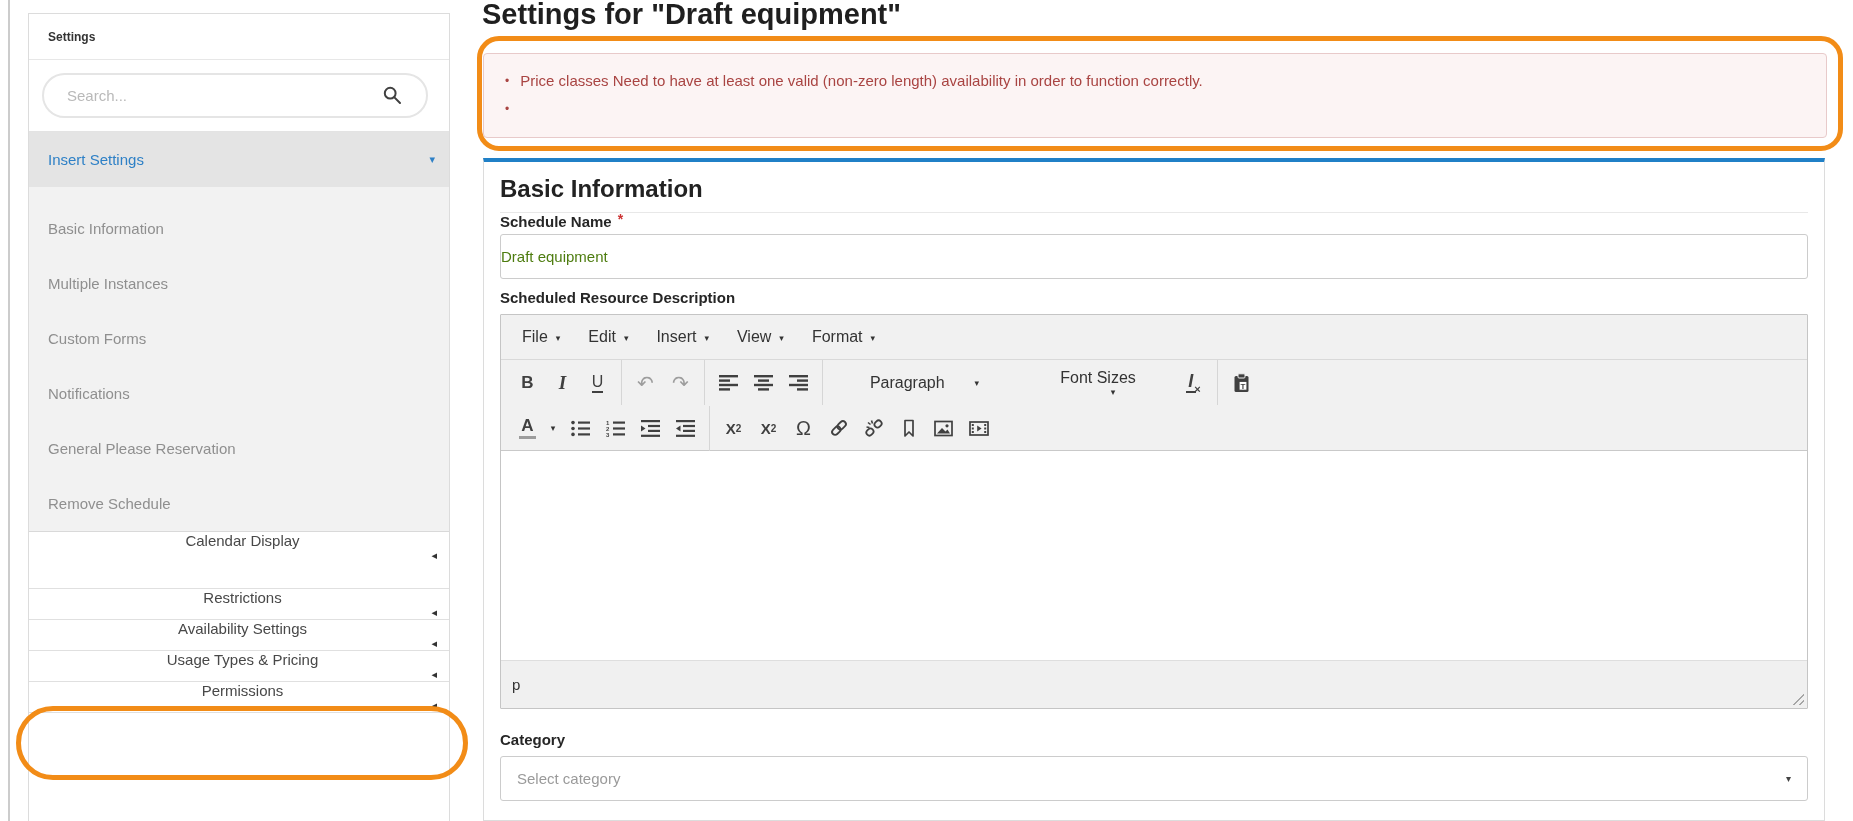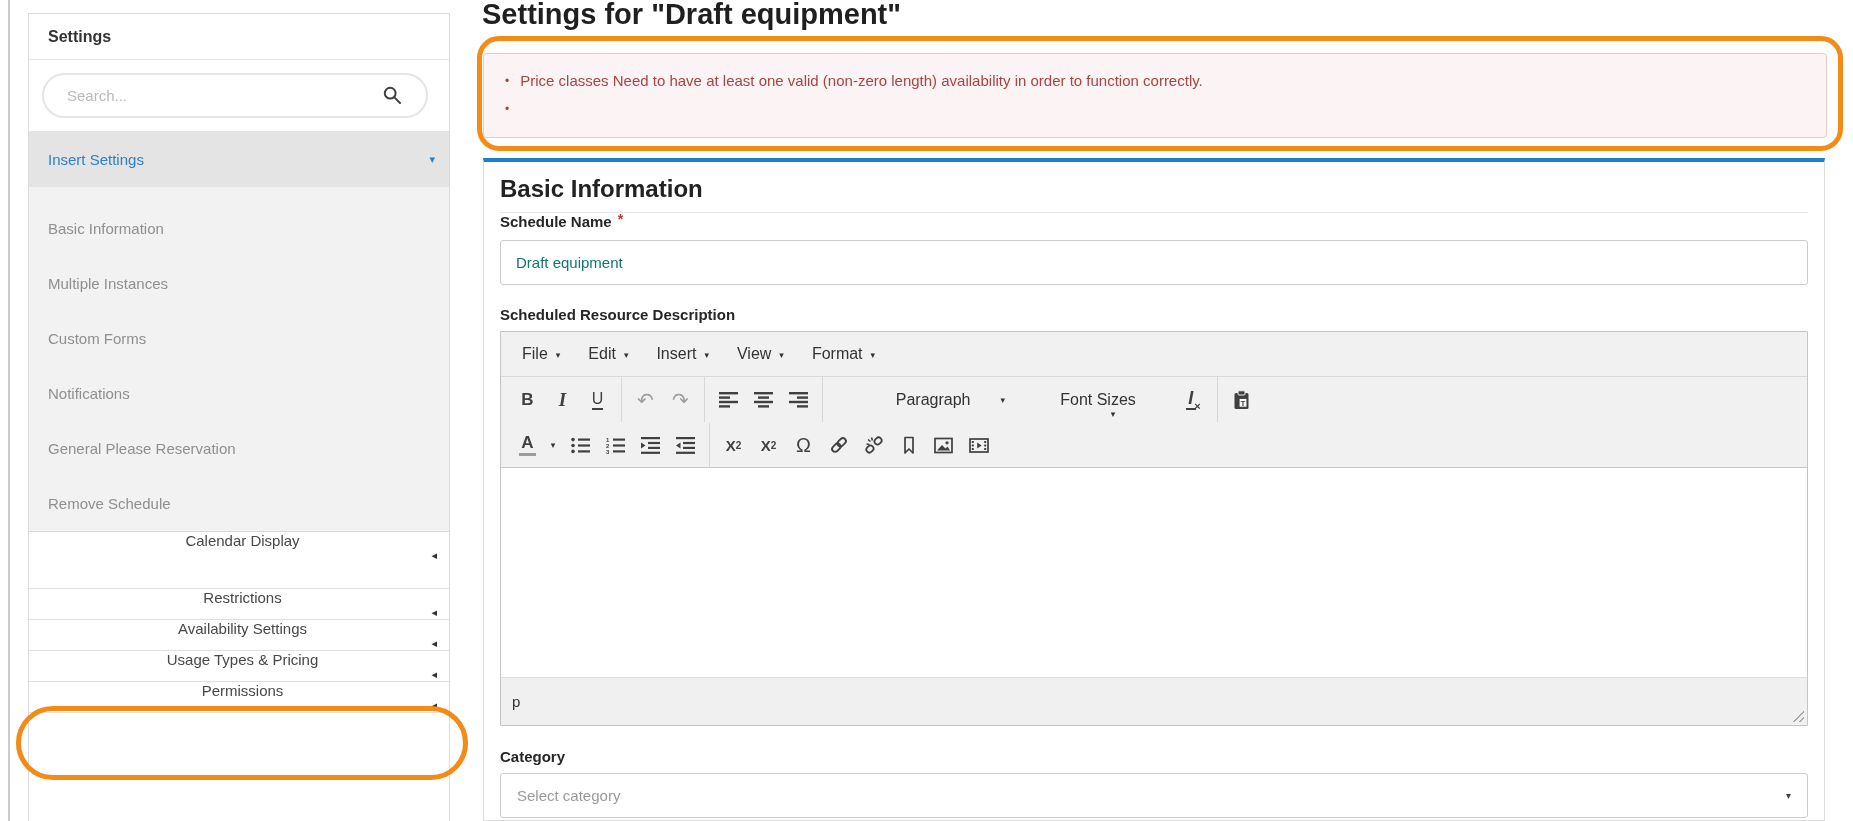--- a/index.html
+++ b/index.html
@@ -5,21 +5,21 @@
   * { margin:0; padding:0; box-sizing:border-box; }
   html,body { width:1853px; height:821px; overflow:hidden; background:#fff;
     font-family:"Liberation Sans", sans-serif; }
   body { position:relative; }
 
   .page-edge { position:absolute; left:8px; top:0; width:2px; height:821px; background:#cccccc; }
 
   
   .sidebar { position:absolute; left:28px; top:13px; width:422px; height:808px;
     background:#fff; border:1px solid #dcdcdc; border-bottom:none; }
-  .sb-header { height:46px; line-height:46px; padding-left:19px; font-size:16px;
+  .sb-header { height:46px; line-height:46px; padding-left:19px; font-size:12px;
     font-weight:bold; color:#333; border-bottom:1px solid #e7e7e7; }
   .sb-search { height:72px; border-bottom:1px solid #e3e3e3; position:relative; background:#fff; }
   .search-pill { position:absolute; left:13px; right:21px; top:13px; height:45px;
     border:2px solid #e5e5e5; border-radius:23px; background:#fff; display:flex; align-items:center; }
   .search-pill input { border:none; outline:none; background:transparent; flex:1;
     padding:0 10px 0 23px; font-size:15px; color:#555; font-family:inherit; }
   .search-pill input::placeholder { color:#b9b9b9; }
   .search-icon-btn { width:40px; height:40px; display:flex; align-items:center; justify-content:center; cursor:pointer; margin-right:14px; }
 
   .sb-active { height:55px; background:#e4e4e4; display:flex; align-items:center;
@@ -50,39 +50,39 @@
     background:#fcf4f4; border:1px solid #e8caca; border-radius:4px; padding:13px 10px 0 21px; }
   .error-line { display:flex; align-items:baseline; color:#a94442; font-size:15px; line-height:28px; }
   .error-line .bullet { font-size:12px; margin-right:11px; position:relative; top:-1px; }
 
   .card { position:absolute; left:483px; top:158px; width:1342px; height:663px;
     background:#fff; border:1px solid #dcdcdc; border-top:4px solid #2080c7; padding:0 16px; }
   .card h2 { margin-top:13px; font-size:24px; line-height:28px; font-weight:bold; color:#222; }
   .card .rule { height:1px; background:#e8e8e8; margin-top:9px; }
   .fld-label { font-size:15px; font-weight:bold; color:#262626; }
   .fld-label .req { color:#cc3333; font-weight:bold; margin-left:6px; position:relative; top:-3px; font-size:14px; }
-  .fld-label.mt2 { margin-top:21px; }
+  .fld-label.mt2 { margin-top:10px; }
   .fld-label.mt3 { margin-top:22px; }
-  .text-input { margin-top:10px; width:100%; height:45px; border:1px solid #cccccc; border-radius:3px;
-    padding:0 15px; font-size:15px; color:#0f766e; font-family:inherit; outline:none; }
+  .text-input { margin-top:4px; width:100%; height:45px; border:1px solid #cccccc; border-radius:3px;
+    padding:0 0; font-size:15px; color:#4d7c0f; font-family:inherit; outline:none; }
 
   
   .editor { margin-top:8px; border:1px solid #c5c5c5; border-radius:1px; }
   .mce-menubar { height:45px; background:#f1f1f1; border-bottom:1px solid #d9d9d9;
     display:flex; align-items:center; padding-left:7px; }
   .mce-menu-btn { display:flex; align-items:center; gap:8px; padding:0 14px; height:36px;
     font-size:16px; color:#333; cursor:pointer; }
   .mce-menu-btn .mcaret { font-size:9px; color:#333; position:relative; top:1px; }
   .mce-toolbar { background:#f1f1f1; border-bottom:1px solid #c9c9c9; }
   .tb-row { height:45px; display:flex; align-items:center; padding-left:9px; }
   .tb-row.second { border-top:1px solid #f1f1f1; }
   .tb-btn { min-width:31px; height:38px; margin:0 2px; display:flex; align-items:center;
     justify-content:center; color:#404040; cursor:pointer; }
   .tb-sep { width:1px; height:45px; background:#d6d6d6; margin:0 6px; align-self:stretch; }
-  .tb-drop { display:flex; align-items:center; justify-content:flex-end; height:38px;
+  .tb-drop { display:flex; align-items:center; justify-content:center; height:38px;
     padding:0 12px; margin:0 3px; font-size:16px; color:#333; cursor:pointer; }
   .tb-drop .mcaret { font-size:9px; color:#333; margin-left:30px; }
   .g-bold { font-size:17px; font-weight:800; }
   .g-italic { font-family:"Liberation Serif", serif; font-style:italic; font-size:19px; font-weight:600; }
   .g-under { font-size:16px; border-bottom:2px solid #404040; padding-bottom:1px; line-height:17px; }
   .g-undo { font-size:20px; color:#9d9d9d; }
   .g-omega { font-size:20px; }
   .g-x { font-size:15px; font-weight:600; }
   .g-x sub { font-size:10px; }
   .g-x sup { font-size:10px; }

